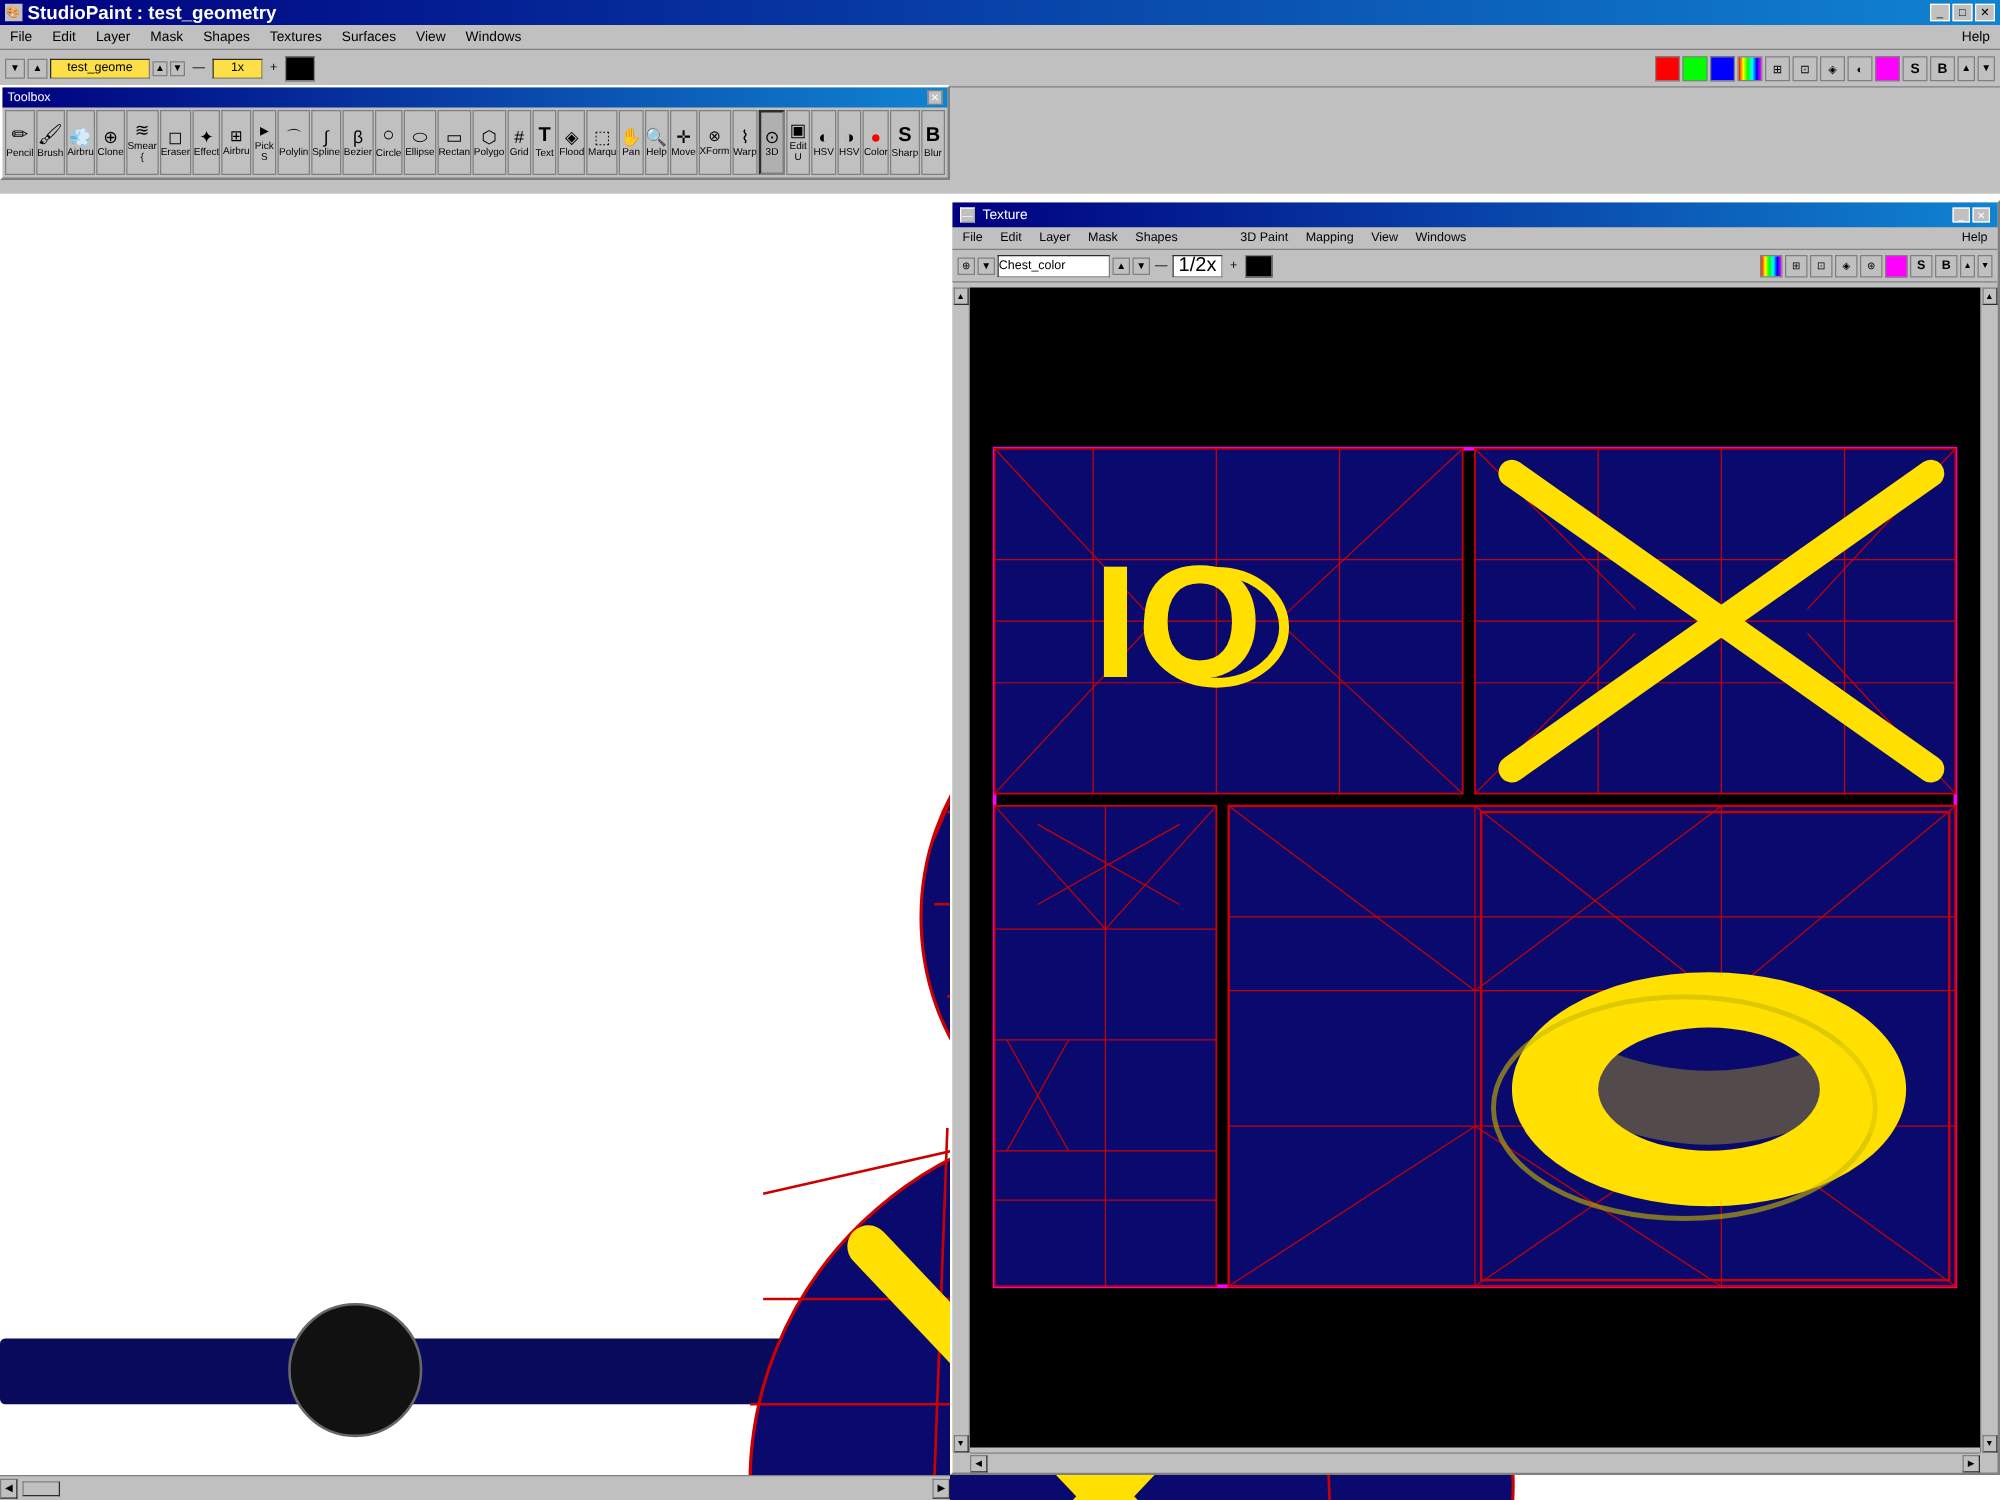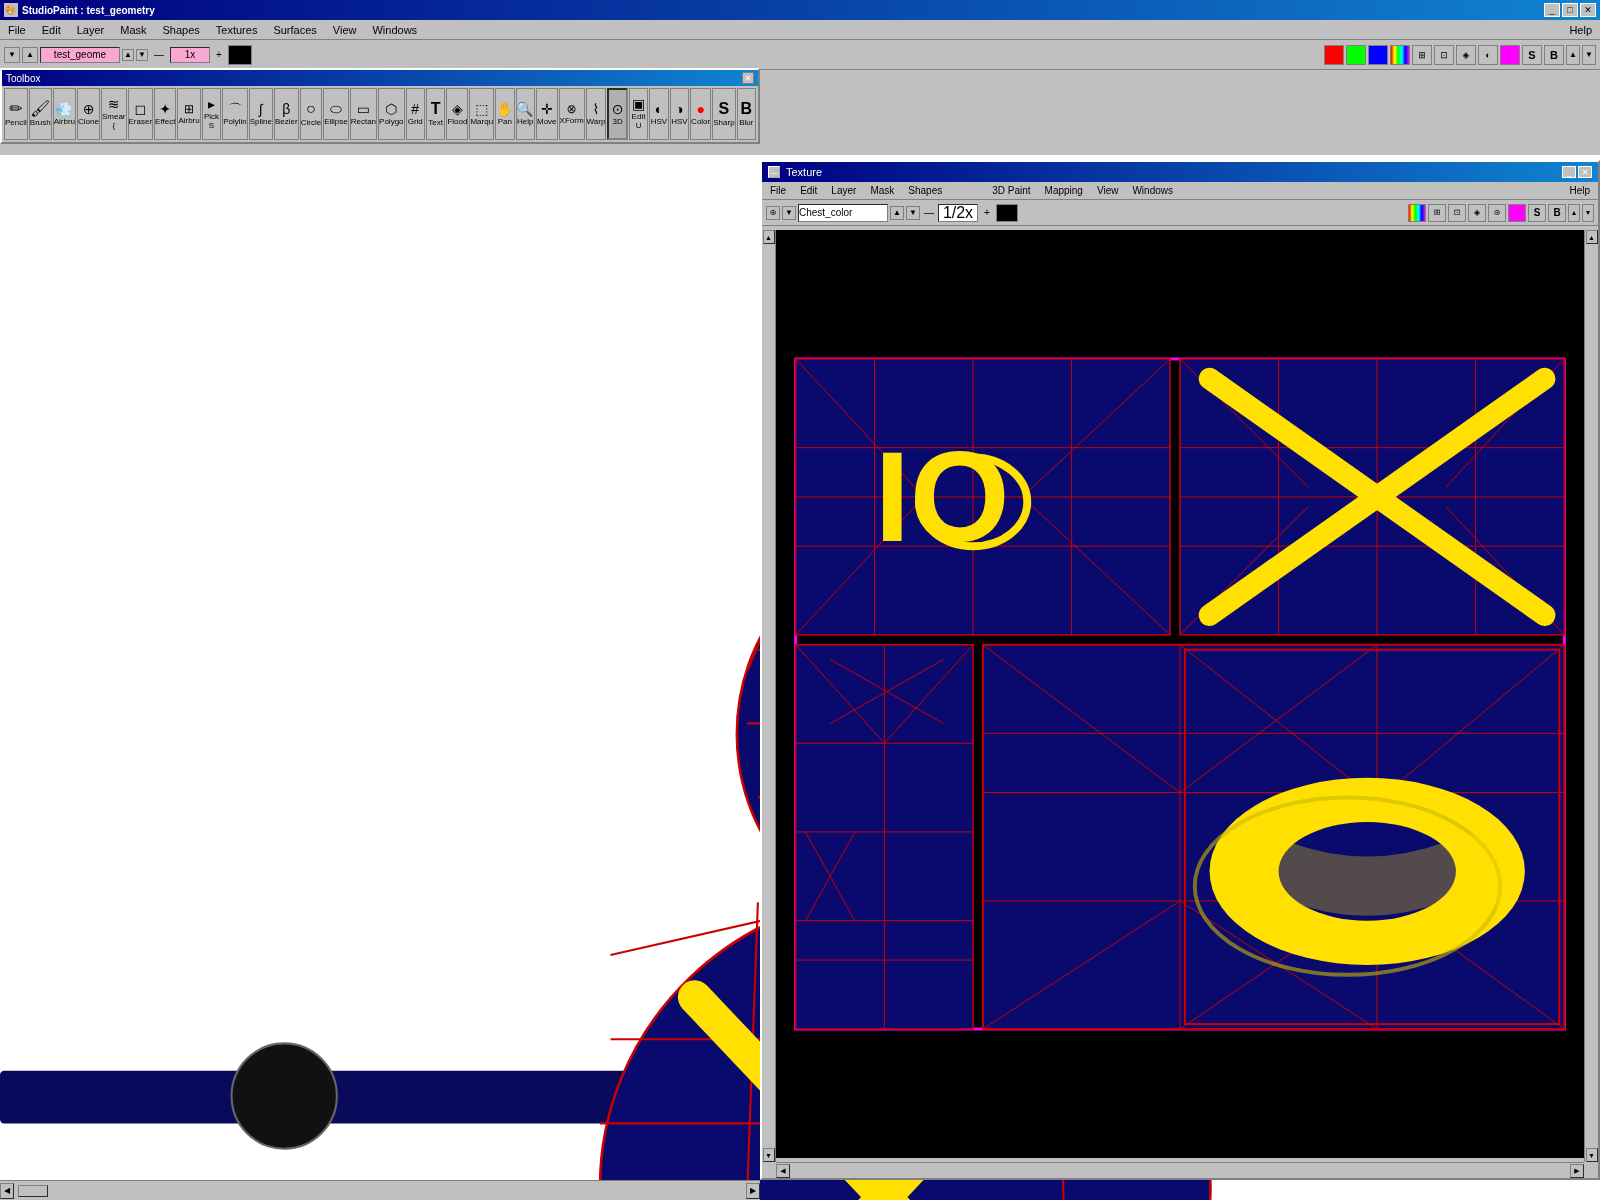--- a/index.html
+++ b/index.html
@@ -28,21 +28,21 @@
       align-items: center;
       gap: 4px;
     }
     .title-bar-icon {
       width: 14px; height: 14px;
       background: #c0c0c0;
       display: flex; align-items: center; justify-content: center;
       font-size: 9px;
     }
     .title-text {
-      font-size: 10px;
+      font-size: 15px;
       font-weight: bold;
     }
     .title-bar-controls {
       display: flex; gap: 2px;
     }
     .win-btn {
       width: 16px; height: 14px;
       background: #c0c0c0;
       border: 1px solid #fff;
       display: flex; align-items: center; justify-content: center;
@@ -78,21 +78,21 @@
     .toolbar-item {
       font-size: 10px;
       cursor: pointer;
       padding: 1px 3px;
       border: 1px solid transparent;
     }
     .toolbar-input {
       height: 16px;
       width: 40px;
       border: 1px inset #808080;
-      background: #f9a8d4;
+      background: #fde047;
       font-size: 10px;
       text-align: center;
     }
     .toolbar-color-box {
       width: 24px; height: 20px;
       background: #000;
       border: 1px solid #808080;
     }
 
     

